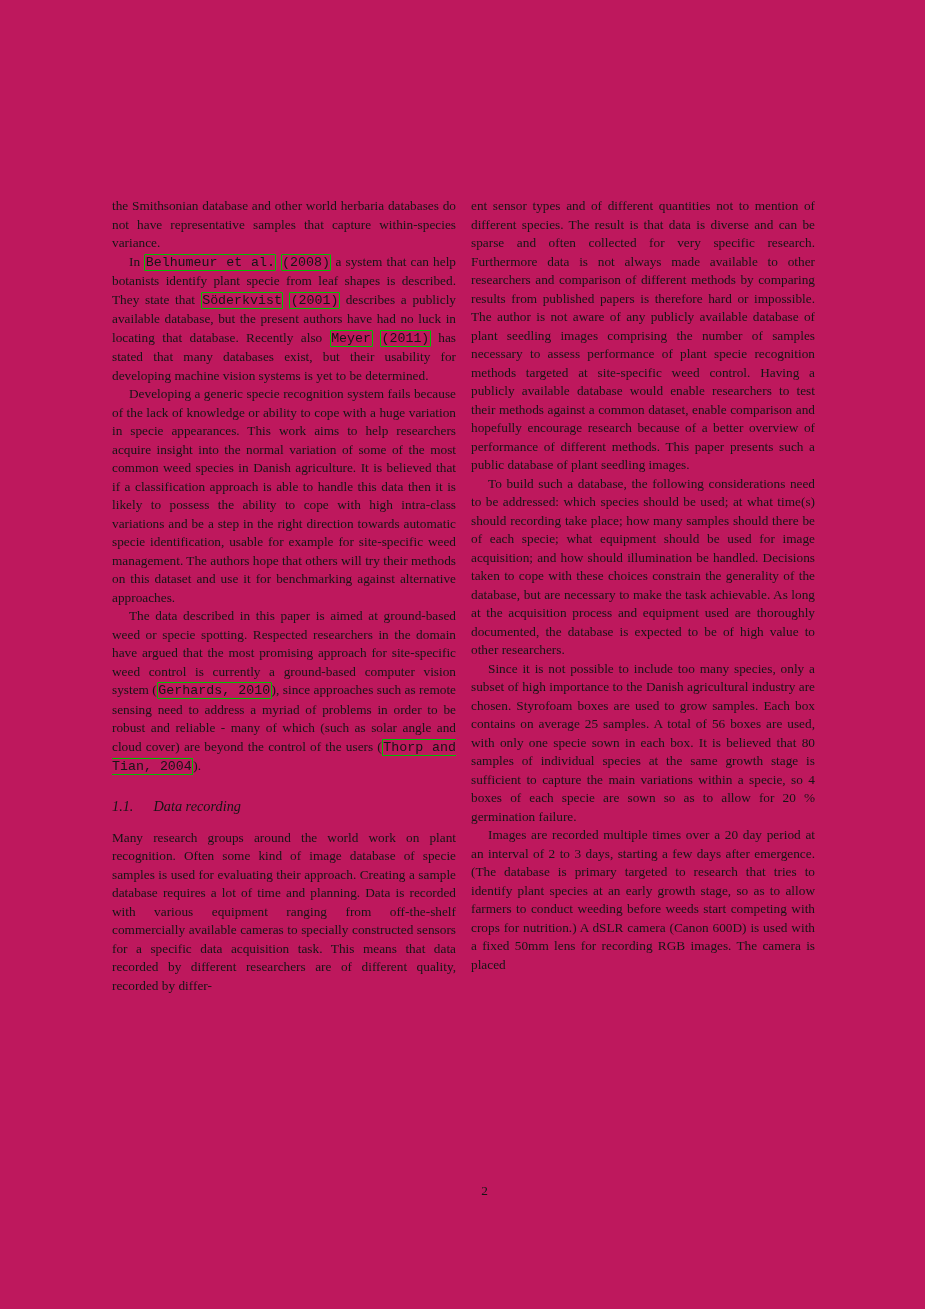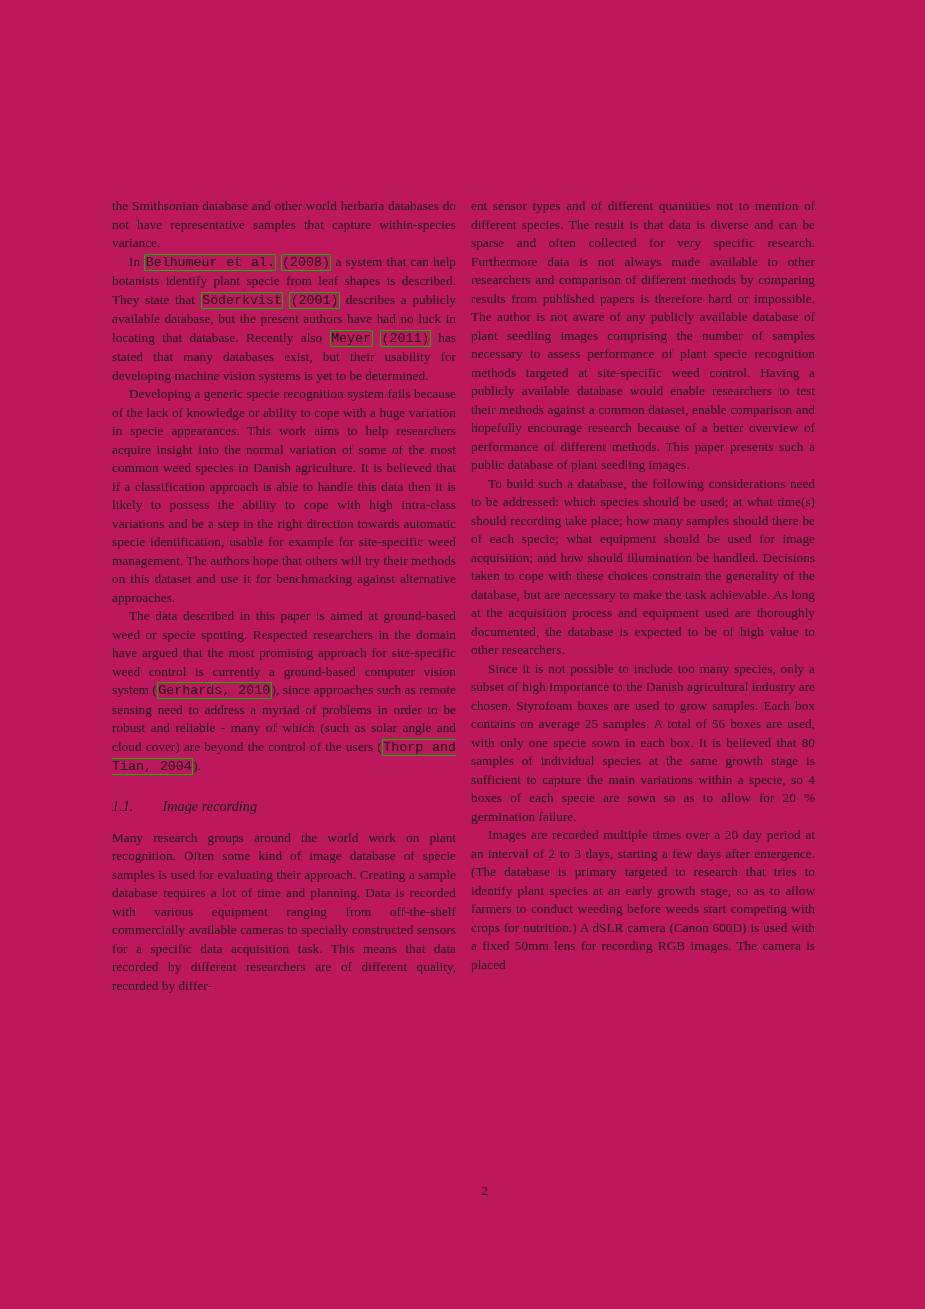--- a/index.html
+++ b/index.html
@@ -47,42 +47,42 @@
   }
   .section-heading {
     margin: 20px 0 14px 0;
     font-style: italic;
     font-size: 14.3px;
     line-height: 18px;
     text-align: left;
     text-indent: 0;
   }
   .section-heading .sec-num {
-    margin-right: 29px;
+    margin-right: 20px;
   }
   .pagenum {
     position: absolute;
     top: 1183px;
     left: 0;
     width: 100%;
     text-align: center;
     font-size: 13.3px;
   }
 </style>
 </head>
 <body>
 
 <div class="page" style="color: rgb(21, 21, 21); background: #be185d; padding-left: 44px;">
   <div class="textblock">
     <div class="col" id="col-left">
         <p class="noindent">the Smithsonian database and other world herbaria databases do not have representative samples that capture within-species variance.</p>
         <p class="indent">In <span class="cite">Belhumeur et al.</span> <span class="cite">(2008)</span> a system that can help botanists identify plant specie from leaf shapes is described. They state that <span class="cite">Söderkvist</span> <span class="cite">(2001)</span> describes a publicly available database, but the present authors have had no luck in locating that database. Recently also <span class="cite">Meyer</span> <span class="cite">(2011)</span> has stated that many databases exist, but their usability for developing machine vision systems is yet to be determined.</p>
         <p class="indent">Developing a generic specie recognition system fails because of the lack of knowledge or ability to cope with a huge variation in specie appearances. This work aims to help researchers acquire insight into the normal variation of some of the most common weed species in Danish agriculture. It is believed that if a classification approach is able to handle this data then it is likely to possess the ability to cope with high intra-class variations and be a step in the right direction towards automatic specie identification, usable for example for site-specific weed management. The authors hope that others will try their methods on this dataset and use it for benchmarking against alternative approaches.</p>
         <p class="indent">The data described in this paper is aimed at ground-based weed or specie spotting. Respected researchers in the domain have argued that the most promising approach for site-specific weed control is currently a ground-based computer vision system (<span class="cite">Gerhards, 2010</span>), since approaches such as remote sensing need to address a myriad of problems in order to be robust and reliable - many of which (such as solar angle and cloud cover) are beyond the control of the users (<span class="cite">Thorp and Tian, 2004</span>).</p>
-        <div class="section-heading"><span class="sec-num">1.1.</span><span>Image recording</span></div>
+        <div class="section-heading"><span class="sec-num">1.1.</span><span>Data recording</span></div>
         <p class="noindent">Many research groups around the world work on plant recognition. Often some kind of image database of specie samples is used for evaluating their approach. Creating a sample database requires a lot of time and planning. Data is recorded with various equipment ranging from off-the-shelf commercially available cameras to specially constructed sensors for a specific data acquisition task. This means that data recorded by different researchers are of different quality, recorded by differ-</p>
       </div>
     <div class="col" id="col-right">
         <p class="noindent">ent sensor types and of different quantities not to mention of different species. The result is that data is diverse and can be sparse and often collected for very specific research. Furthermore data is not always made available to other researchers and comparison of different methods by comparing results from published papers is therefore hard or impossible. The author is not aware of any publicly available database of plant seedling images comprising the number of samples necessary to assess performance of plant specie recognition methods targeted at site-specific weed control. Having a publicly available database would enable researchers to test their methods against a common dataset, enable comparison and hopefully encourage research because of a better overview of performance of different methods. This paper presents such a public database of plant seedling images.</p>
         <p class="indent">To build such a database, the following considerations need to be addressed: which species should be used; at what time(s) should recording take place; how many samples should there be of each specie; what equipment should be used for image acquisition; and how should illumination be handled. Decisions taken to cope with these choices constrain the generality of the database, but are necessary to make the task achievable. As long at the acquisition process and equipment used are thoroughly documented, the database is expected to be of high value to other researchers.</p>
         <p class="indent">Since it is not possible to include too many species, only a subset of high importance to the Danish agricultural industry are chosen. Styrofoam boxes are used to grow samples. Each box contains on average 25 samples. A total of 56 boxes are used, with only one specie sown in each box. It is believed that 80 samples of individual species at the same growth stage is sufficient to capture the main variations within a specie, so 4 boxes of each specie are sown so as to allow for 20 % germination failure.</p>
         <p class="indent">Images are recorded multiple times over a 20 day period at an interval of 2 to 3 days, starting a few days after emergence. (The database is primary targeted to research that tries to identify plant species at an early growth stage, so as to allow farmers to conduct weeding before weeds start competing with crops for nutrition.) A dSLR camera (Canon 600D) is used with a fixed 50mm lens for recording RGB images. The camera is placed</p>
       </div>
   </div>
   <div class="pagenum">2</div>

